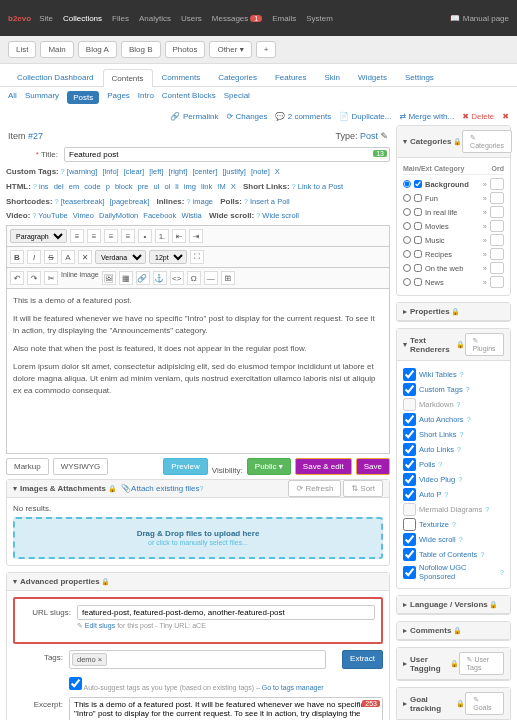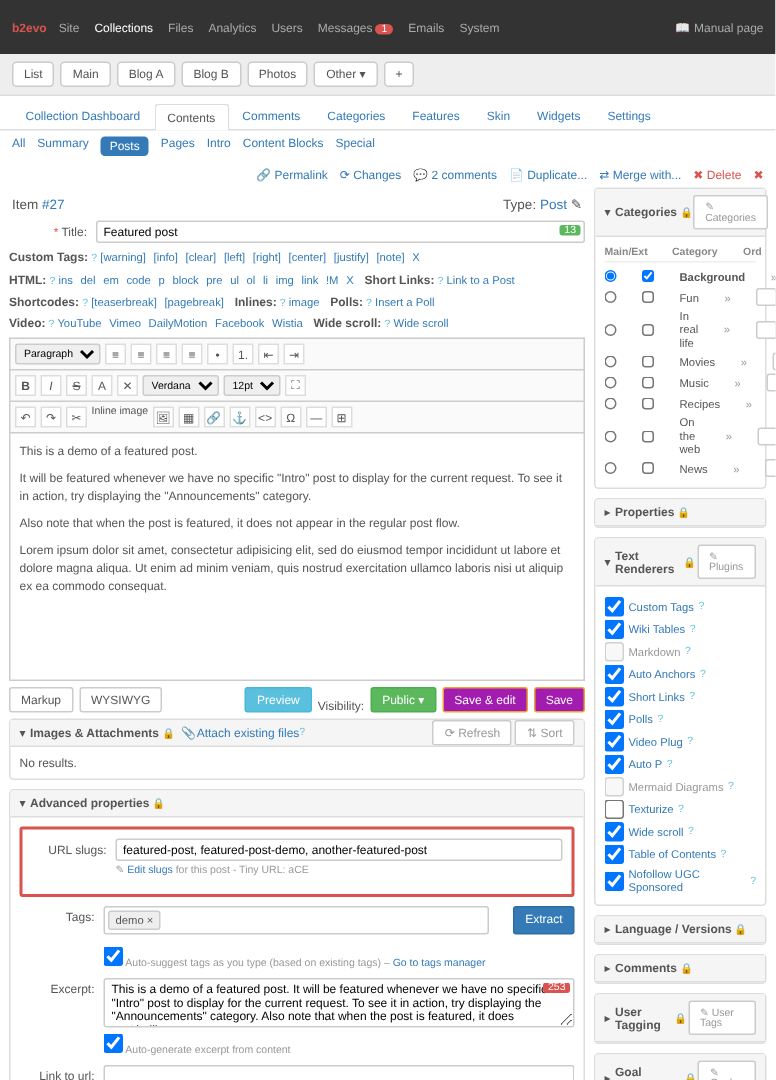--- a/index.html
+++ b/index.html
@@ -55,21 +55,21 @@
 .btn-warning{background:#a21caf;border-color:#eea236;color:#fff}
 .btn-primary{background:#337ab7;border-color:#2e6da4;color:#fff}
 .dropzone{border:2px dashed #5bc0de;background:#d9edf7;color:#31708f;text-align:center;padding:10px;font-size:8px;border-radius:3px}
 .dropzone .sub{font-size:7px;color:#5bc0de}
 .hl{border:2px solid #d9534f;padding:6px;border-radius:2px}
 .fieldrow{display:flex;margin-bottom:6px}
 .fieldrow .flbl{width:56px;text-align:right;padding-right:6px;font-size:8px;padding-top:3px}
 .fieldrow .fval{flex:1;position:relative}
 .hint{font-size:7px;color:#999;margin-top:2px}
 .cnt-badge{position:absolute;right:3px;top:3px;background:#d9534f;color:#fff;font-size:7px;padding:0 3px;border-radius:2px}
-.catrow{display:flex;align-items:center;padding:1px 0;font-size:7.5px;gap:17px}
+.catrow{display:flex;align-items:center;padding:1px 0;font-size:7.5px;gap:3px}
 .catrow .rad,.catrow .chk{width:8px;height:8px}
 .catrow .nm{flex:1}
 .catrow .arr{color:#999}
 .catrow.hdr{font-weight:bold;color:#888;font-size:7px;border-bottom:1px solid #eee;padding-bottom:2px;margin-bottom:2px}
 .renderer{display:flex;align-items:center;padding:1px 0;font-size:7.5px;gap:3px}
 .renderer .nm{color:#337ab7}
 .renderer.dis .nm{color:#999}
 .qi{color:#5bc0de;font-size:7px}
 .lock{color:#aaa;margin-left:2px;font-size:7px}
 .tag-pill{display:inline-block;background:#eee;border:1px solid #ccc;padding:1px 4px;border-radius:2px;font-size:7.5px}
@@ -250,20 +250,23 @@
   <span class="btn btn-warning">Save</span>
 </div>
 
 <div class="panel">
   <div class="panel-h"><span class="caret">▾</span><span class="title">Images &amp; Attachments</span><span class="lock">🔒</span>
     &nbsp;&nbsp;📎 <a>Attach existing files</a> <span class="qi">?</span>
     <span class="rbtn"><span class="btn">⟳ <span>Refresh</span></span> <span class="btn">⇅ <span>Sort</span></span></span>
   </div>
   <div class="panel-b">
     <div>No results.</div>
+    <div class="dropzone" style="margin-top:4px">
+      <b>Drag &amp; Drop files to upload here</b><br><span class="sub">or click to manually select files...</span>
+    </div>
   </div>
 </div>
 
 <div class="panel">
   <div class="panel-h">
           <span class="caret">▾</span>
           <span class="title">Advanced properties</span>
           <span class="lock">🔒</span>
         </div>
   <div class="panel-b">
@@ -393,41 +396,46 @@
 <div class="panel">
   <div class="panel-h">
           <span class="caret">▾</span>
           <span class="title">Text Renderers</span>
           <span class="lock">🔒</span>
           <span class="rbtn btn">✎ <span>Plugins</span></span>
         </div>
   <div class="panel-b" id="rendlist">
           <div class="renderer">
             <input type="checkbox" checked="" style="">
+            <span class="nm">Wiki Tables</span> 
+            <span class="qi">?</span>
+          </div>
+          <div class="renderer">
+            <input type="checkbox" checked="" style="">
             <span class="nm">Custom Tags</span> 
-            <span class="qi">?</span>
-          </div>
-          <div class="renderer">
-            <input type="checkbox" checked="" style="">
-            <span class="nm">Wiki Tables</span> 
             <span class="qi">?</span>
           </div>
           <div class="renderer dis">
             <input type="checkbox" disabled="" style="">
             <span class="nm">Markdown</span> 
             <span class="qi">?</span>
           </div>
           <div class="renderer">
             <input type="checkbox" checked="" style="">
             <span class="nm">Auto Anchors</span> 
             <span class="qi">?</span>
           </div>
           <div class="renderer">
             <input type="checkbox" checked="" style="">
             <span class="nm">Short Links</span> 
+            <span class="qi">?</span>
+          </div>
+          <div class="renderer">
+            <input type="checkbox" checked="" style="">
+            <span class="nm">Auto Links</span> 
             <span class="qi">?</span>
           </div>
           <div class="renderer">
             <input type="checkbox" checked="" style="">
             <span class="nm">Polls</span> 
             <span class="qi">?</span>
           </div>
           <div class="renderer">
             <input type="checkbox" checked="" style="">
             <span class="nm">Video Plug</span> 

